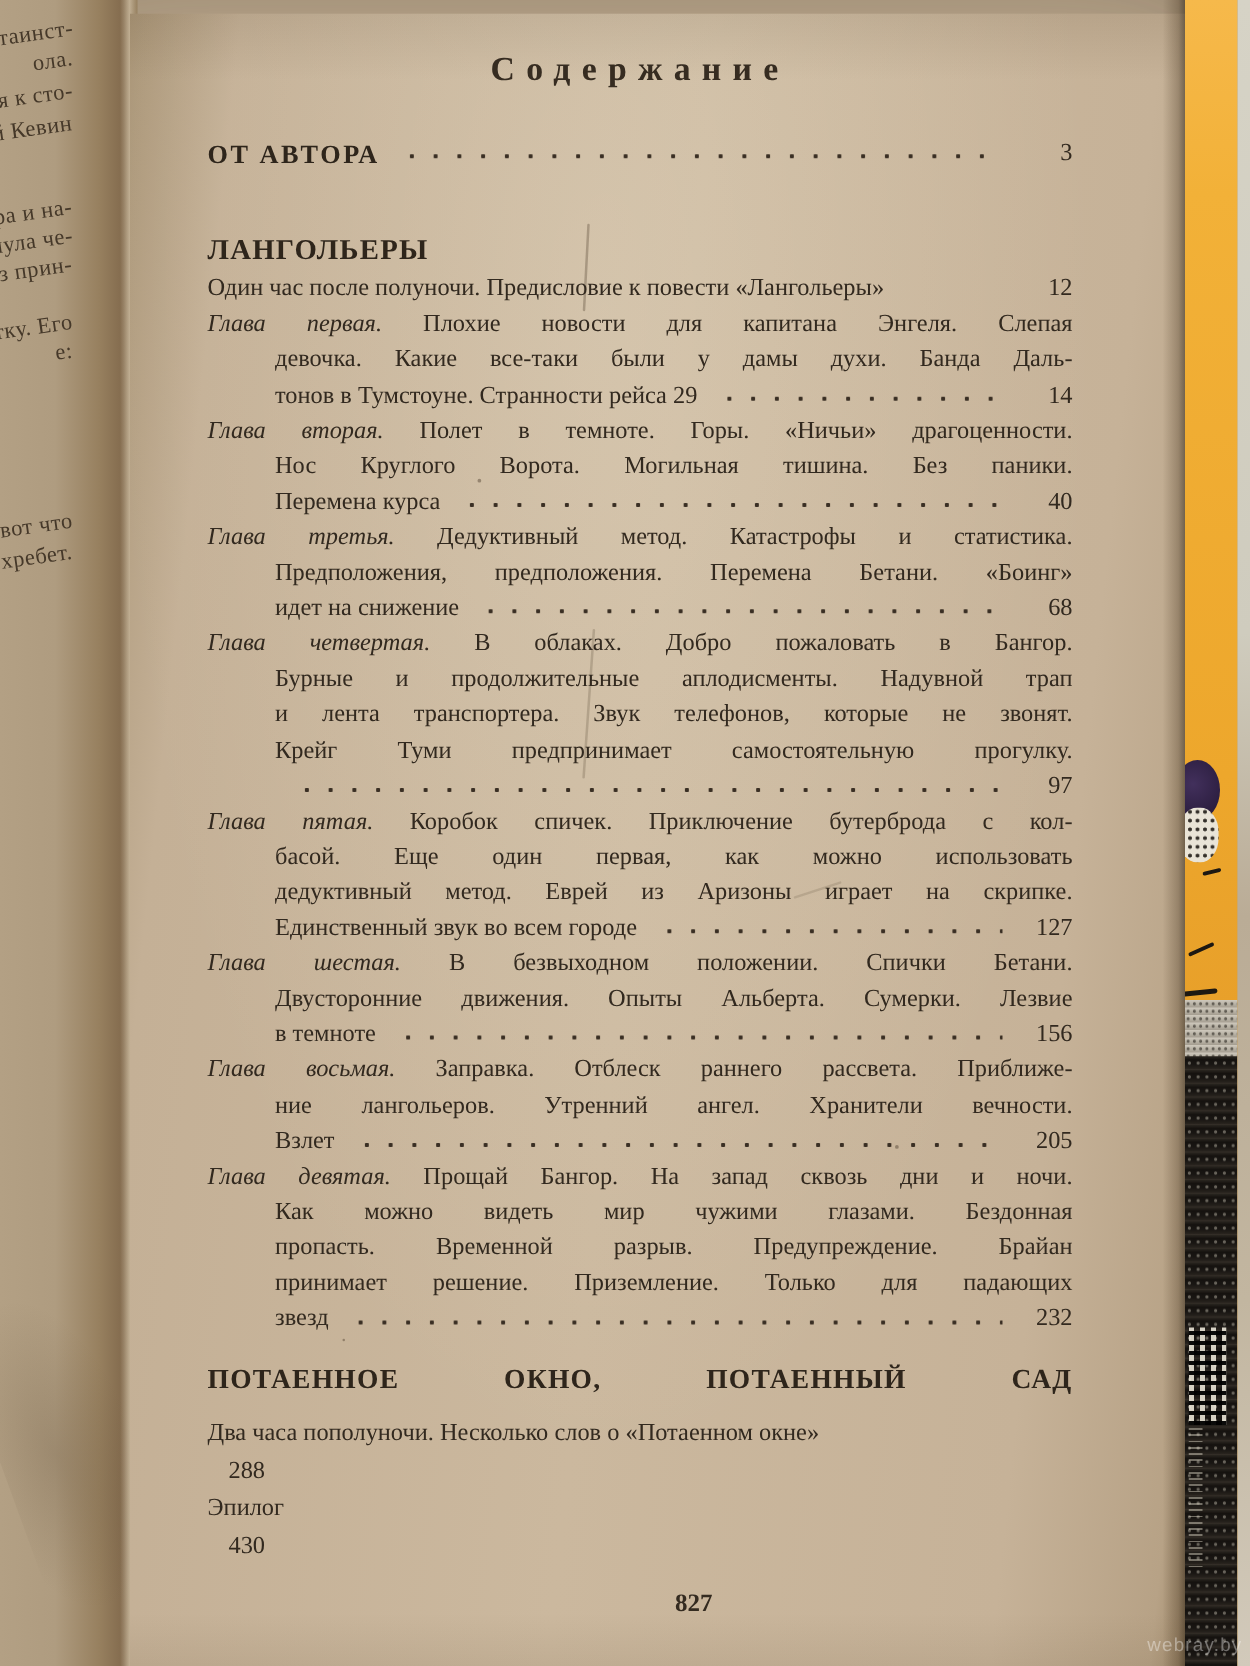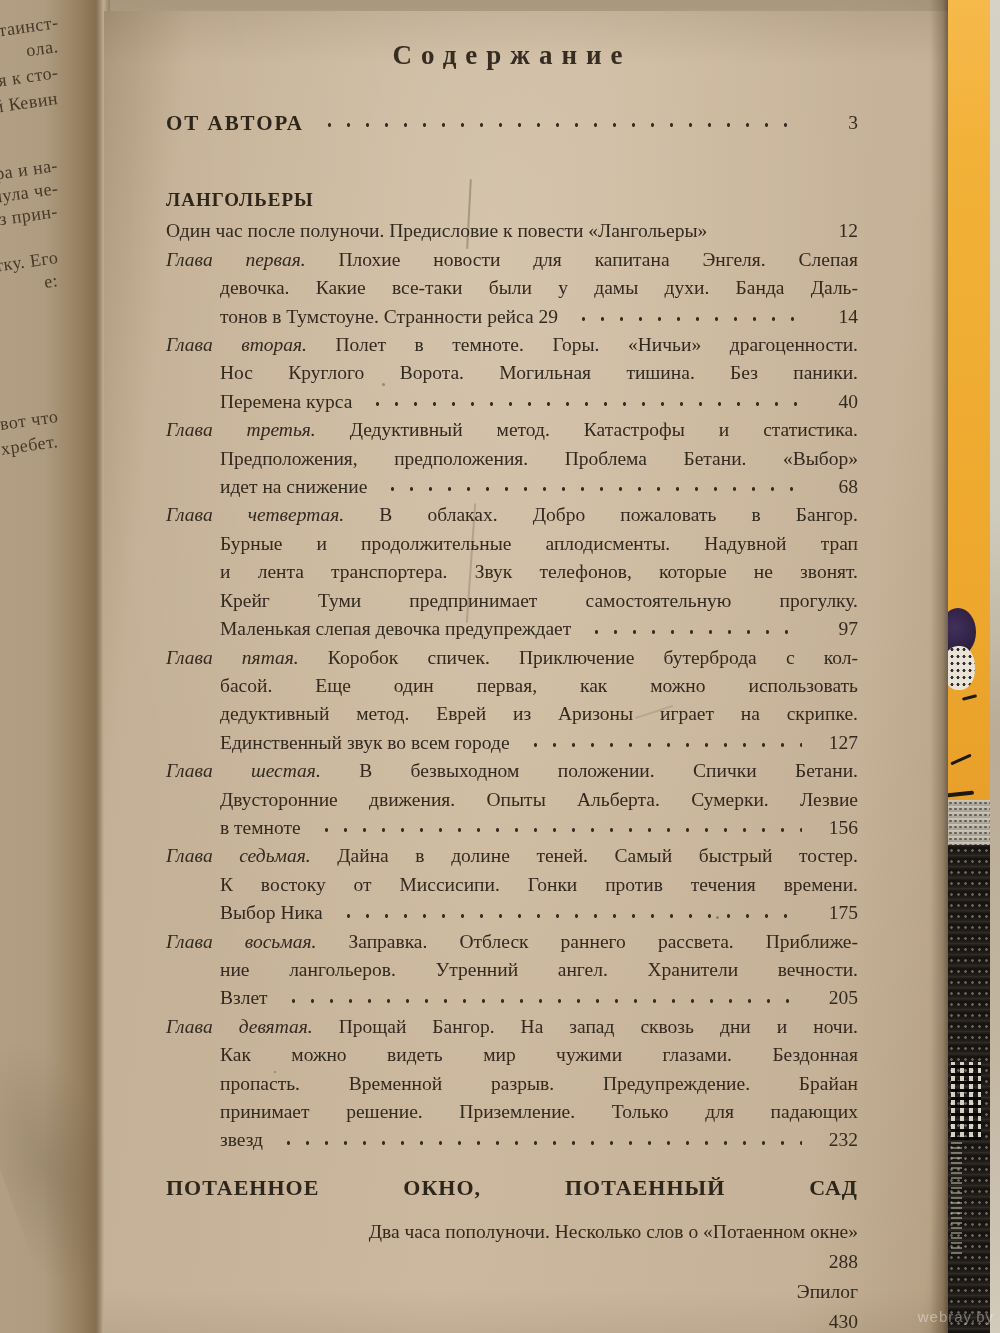--- a/index.html
+++ b/index.html
@@ -40,34 +40,34 @@
   .fiber{position:absolute;background:rgba(66,50,32,.30);border-radius:2px;}
   .speck{position:absolute;width:3px;height:3px;border-radius:50%;background:rgba(62,48,32,.4);}
   .content{position:absolute;left:62px;top:0;width:692px;}
   .toc-title{
     margin-top:26px;text-align:center;
     font-size:27px;line-height:36px;font-weight:600;
     letter-spacing:9px;color:#362c21;
   }
   .line{font-size:19.5px;line-height:28.4px;text-align:justify;text-align-last:justify;}
   .line.cont{padding-left:54px;}
-  .line.last{display:flex;align-items:flex-end;text-align:left;text-align-last:auto;}
+  .line.last{display:flex;align-items:flex-start;text-align:left;text-align-last:auto;}
   .line.last .lt{white-space:nowrap;}
   .leader{
     flex:1 1 auto;align-self:stretch;margin:0 10px 0 12px;
     background:radial-gradient(circle,#3a2f24 1.6px,rgba(0,0,0,0) 2px);
     background-size:19px 8px;background-repeat:repeat-x;
     background-position:4px calc(100% - 8px);
   }
   .fill{flex:1 1 auto;}
   .pg{min-width:46px;text-align:right;white-space:nowrap;}
   .top-entry{margin-top:36px;}
   .top-entry .lt{font-weight:bold;font-size:21px;letter-spacing:2px;color:#2e251b;}
   .section h2{font-weight:bold;color:#2e251b;}
-  .sec0 h2{margin:48px 0 2px;font-size:19px;line-height:30px;letter-spacing:1px;}
+  .sec0 h2{margin:48px 0 2px;font-size:23px;line-height:30px;letter-spacing:1px;}
   .sec1 h2{margin:18px 0 0;font-size:22px;line-height:30px;letter-spacing:1px;}
   h2.spread{text-align:justify;text-align-last:justify;}
   .sec1 .entries{margin-top:14px;}
   .sec1 .line{line-height:30px;flex-direction:column;}
   .ch{font-style:italic;}
   .folio{margin-top:20px;padding-left:86px;text-align:center;font-size:20px;font-weight:700;color:#342b20;}
   
   .page-right-shadow{
     position:absolute;left:930px;top:0;width:18px;height:100%;
     background:linear-gradient(90deg,rgba(80,62,40,0),rgba(80,62,40,.35) 70%,rgba(50,38,22,.55) 100%);
@@ -177,34 +177,33 @@
                 <div class="line"><span class="ch">Глава вторая.</span> Полет в темноте. Горы. «Ничьи» драгоценности.</div>
                 <div class="line cont">Нос Круглого Ворота. Могильная тишина. Без паники.</div>
                 <div class="line cont last">
                   <span class="lt">Перемена курса</span>
                   <span class="leader"></span>
                   <span class="pg">40</span>
                 </div>
               </div>
               <div>
                 <div class="line"><span class="ch">Глава третья.</span> Дедуктивный метод. Катастрофы и статистика.</div>
-                <div class="line cont">Предположения, предположения. Проблема Бетани. «Выбор»</div>
+                <div class="line cont">Предположения, предположения. Перемена Бетани. «Боинг»</div>
                 <div class="line cont last">
                   <span class="lt">идет на снижение</span>
                   <span class="leader"></span>
                   <span class="pg">68</span>
                 </div>
               </div>
               <div>
                 <div class="line"><span class="ch">Глава четвертая.</span> В облаках. Добро пожаловать в Бангор.</div>
                 <div class="line cont">Бурные и продолжительные аплодисменты. Надувной трап</div>
                 <div class="line cont">и лента транспортера. Звук телефонов, которые не звонят.</div>
                 <div class="line cont">Крейг Туми предпринимает самостоятельную прогулку.</div>
                 <div class="line cont last">
-                  <span class="lt">Маленькая слепая девочка предупреждает</span>
                   <span class="leader"></span>
                   <span class="pg">97</span>
                 </div>
               </div>
               <div>
                 <div class="line"><span class="ch">Глава пятая.</span> Коробок спичек. Приключение бутерброда с кол-</div>
                 <div class="line cont">басой. Еще один первая, как можно использовать</div>
                 <div class="line cont">дедуктивный метод. Еврей из Аризоны играет на скрипке.</div>
                 <div class="line cont last">
                   <span class="lt">Единственный звук во всем городе</span>
@@ -212,29 +211,20 @@
                   <span class="pg">127</span>
                 </div>
               </div>
               <div>
                 <div class="line"><span class="ch">Глава шестая.</span> В безвыходном положении. Спички Бетани.</div>
                 <div class="line cont">Двусторонние движения. Опыты Альберта. Сумерки. Лезвие</div>
                 <div class="line cont last">
                   <span class="lt">в темноте</span>
                   <span class="leader"></span>
                   <span class="pg">156</span>
-                </div>
-              </div>
-              <div>
-                <div class="line"><span class="ch">Глава седьмая.</span> Дайна в долине теней. Самый быстрый тостер.</div>
-                <div class="line cont">К востоку от Миссисипи. Гонки против течения времени.</div>
-                <div class="line cont last">
-                  <span class="lt">Выбор Ника</span>
-                  <span class="leader"></span>
-                  <span class="pg">175</span>
                 </div>
               </div>
               <div>
                 <div class="line"><span class="ch">Глава восьмая.</span> Заправка. Отблеск раннего рассвета. Приближе-</div>
                 <div class="line cont">ние лангольеров. Утренний ангел. Хранители вечности.</div>
                 <div class="line cont last">
                   <span class="lt">Взлет</span>
                   <span class="leader"></span>
                   <span class="pg">205</span>
                 </div>

